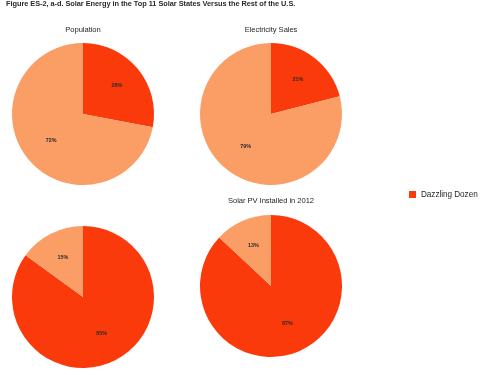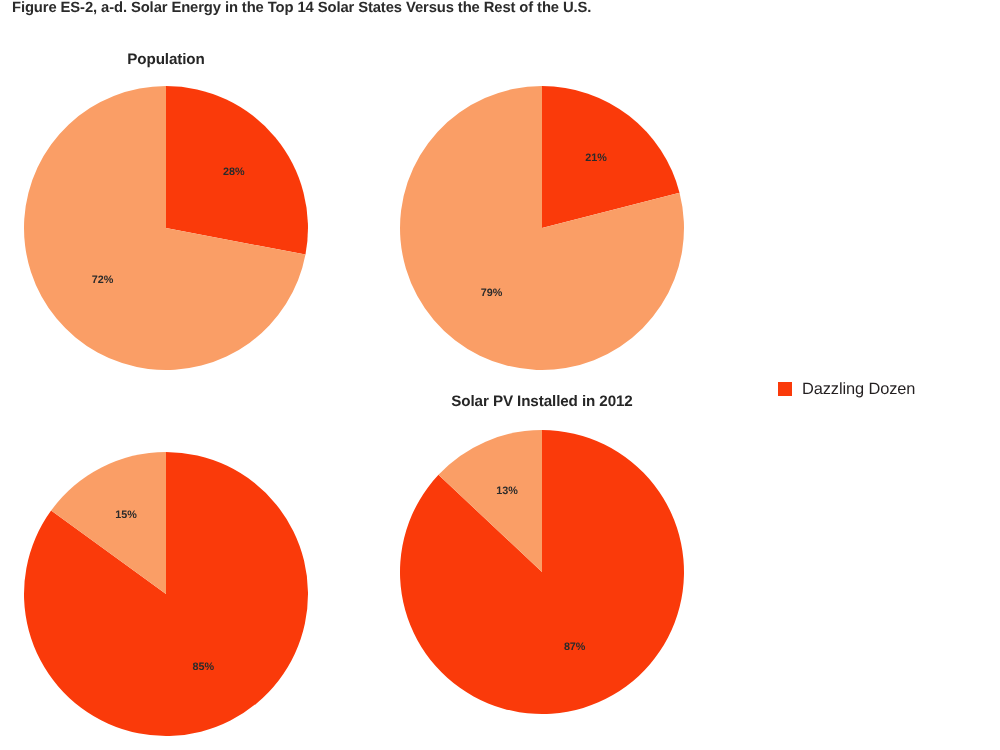--- a/index.html
+++ b/index.html
@@ -34,21 +34,21 @@
   .chart-panel {
     position: absolute;
   }
   .chart-title {
     position: absolute;
     top: 0;
     left: 0;
     width: 100%;
     text-align: center;
     font-size: 7.6px;
-    font-weight: bold;
+    font-weight: normal;
     color: #262626;
     letter-spacing: -0.05px;
   }
   .pie-wrap {
     position: absolute;
     left: 50%;
     transform: translateX(-50%);
   }
   .pie-wrap svg {
     display: block;
@@ -77,52 +77,54 @@
   
   #legend {
     position: absolute;
     left: 389px;
     top: 186px;
   }
   .legend-row {
     display: flex;
     align-items: center;
     height: 16px;
+    margin-left: 20px;
   }
   .legend-swatch {
     width: 7px;
     height: 7px;
     margin-right: 5px;
     flex: 0 0 auto;
   }
   .legend-label {
     font-size: 8.2px;
     color: #231f20;
     white-space: nowrap;
     letter-spacing: -0.05px;
   }
 </style>
 </head>
 <body>
 
-<div id="figure-caption">Figure ES-2, a-d. Solar Energy in the Top 14 Solar States Versus the Rest of the U.S.</div>
+<div id="figure-caption">Figure ES-2, a-d. Solar Energy in the Top 11 Solar States Versus the Rest of the U.S.</div>
 
 <div class="chart-panel" id="panel-population">
   <div class="chart-title">Population</div>
   <div class="pie-wrap">
     <svg width="148" height="148" viewBox="0 0 148 148">
         <path d="M 74 74 L 74.00 3.00 A 71 71 0 0 1 143.74 87.30 Z" fill="#FA3A0A"></path>
         <path d="M 74 74 L 143.74 87.30 A 71 71 0 1 1 74.00 3.00 Z" fill="#FA9E66"></path>
         <text x="107.92" y="45.94" class="slice-label">28%</text>
         <text x="42.27" y="100.25" class="slice-label">72%</text>
       </svg>
   </div>
 </div>
 
 <div class="chart-panel" id="panel-electricity-sales">
+  <div class="chart-title">Electricity Sales</div>
   <div class="pie-wrap">
     <svg width="148" height="148" viewBox="0 0 148 148">
         <path d="M 74 74 L 74.00 3.00 A 71 71 0 0 1 142.77 56.34 Z" fill="#FA3A0A"></path>
         <path d="M 74 74 L 142.77 56.34 A 71 71 0 1 1 74.00 3.00 Z" fill="#FA9E66"></path>
         <text x="100.98" y="39.22" class="slice-label">21%</text>
         <text x="48.76" y="106.54" class="slice-label">79%</text>
       </svg>
   </div>
 </div>
 

